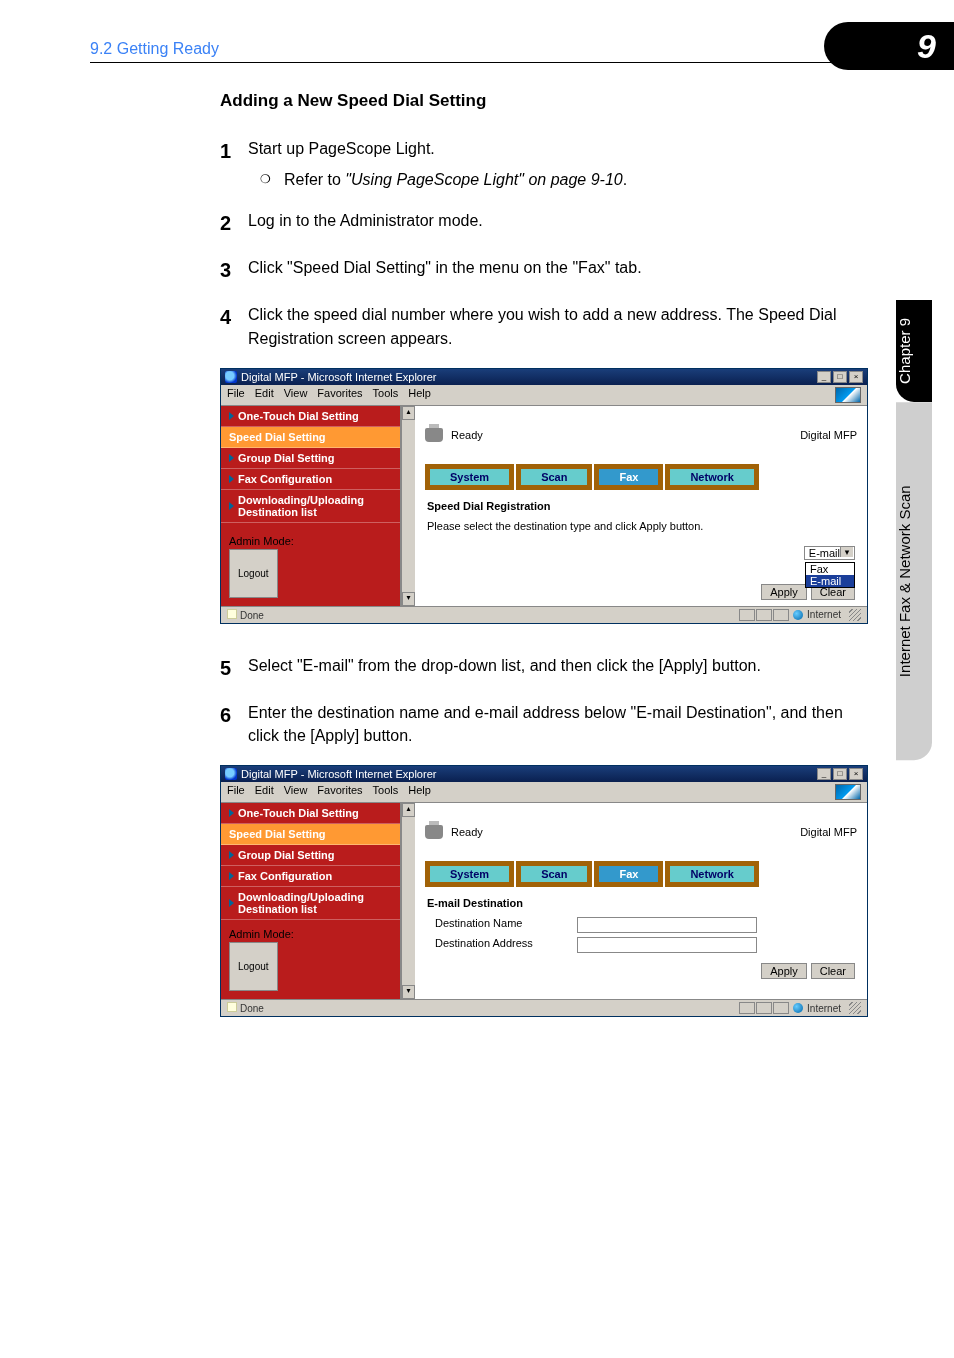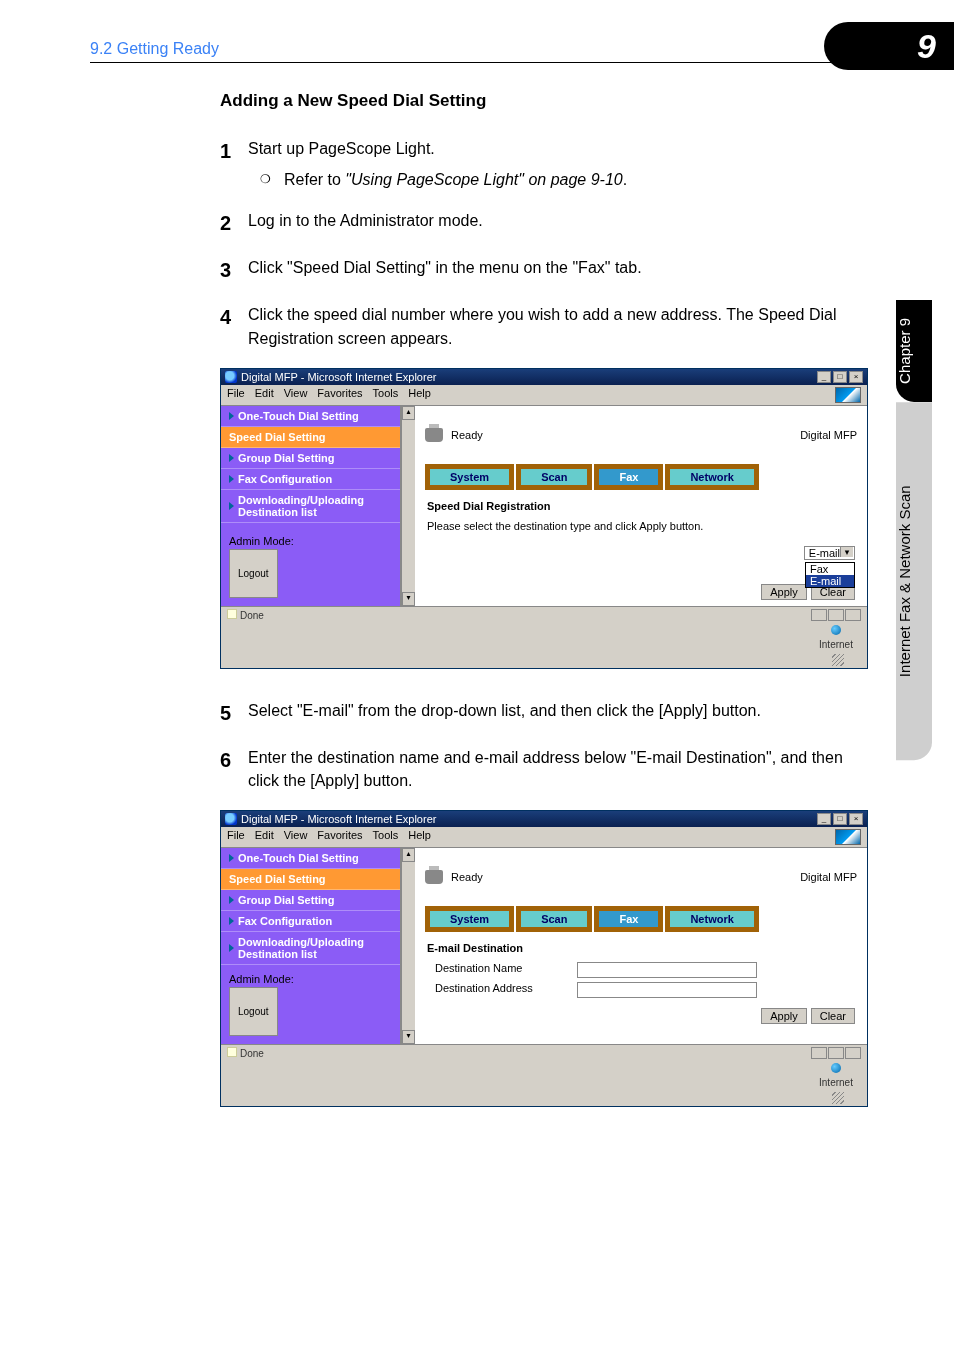--- a/index.html
+++ b/index.html
@@ -157,21 +157,21 @@
     width: 26px; height: 16px;
     background: linear-gradient(135deg,#06a,#09e 50%,#fff 55%,#06a);
     border: 1px solid #666;
   }
   .app-area {
     display: flex;
     min-height: 170px;
   }
   .sidebar {
     width: 180px;
-    background: #8b5cf6;
+    background: #b91c1c;
     display: flex;
     flex-direction: column;
     border-right: 1px solid #888;
   }
   .sidebar-item {
     padding: 4px 8px;
     color: #fff;
     font-size: 11px;
     font-weight: bold;
     display: flex;
@@ -342,21 +342,20 @@
     display: flex;
     justify-content: space-between;
     padding: 2px 6px;
     font-size: 10px;
     color: #333;
   }
   .statusbar-right {
     display: flex;
     align-items: center;
     gap: 4px;
-    flex-direction: column;
   }
   .inet-icon {
     width: 10px; height: 10px;
     border-radius: 50%;
     background: radial-gradient(circle at 35% 35%, #6cf, #06a);
   }
   .status-segs {
     display: flex;
     gap: 1px;
   }

